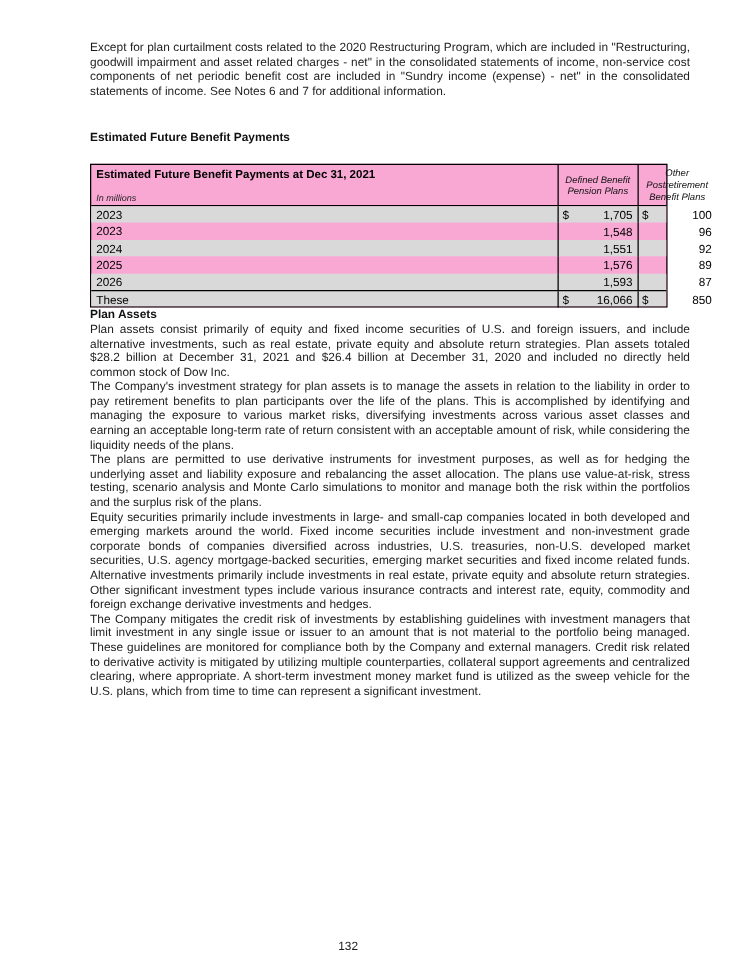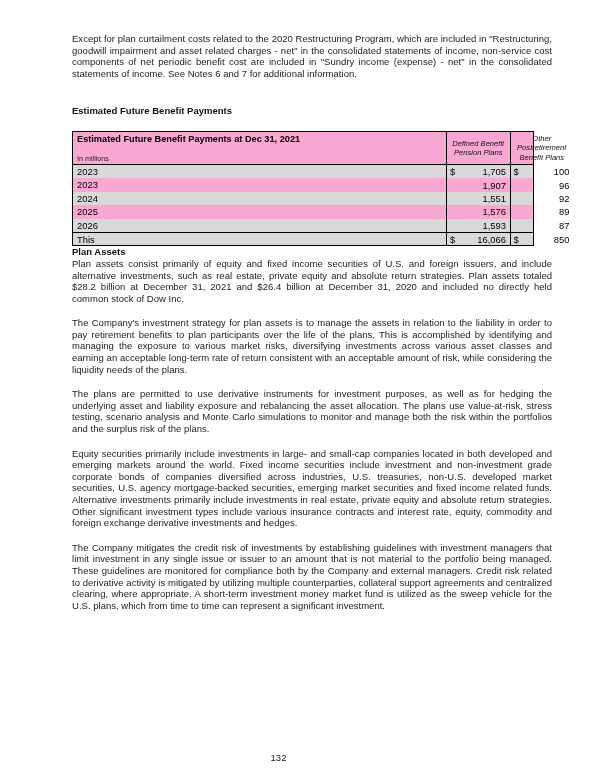--- a/index.html
+++ b/index.html
@@ -10,34 +10,34 @@
     color:#1c1c1c; -webkit-font-smoothing:antialiased;
   }
   .page { width:600px; height:776px; padding:33px 48px 0 72px; position:relative; }
   .body-text {
     font-size:9.5px; line-height:11.6px; text-align:justify;
     letter-spacing:0.02px; color:#1c1c1c;
   }
   .section-heading {
     font-size:9.5px; line-height:11.6px; font-weight:bold; color:#111;
   }
-  .mt-para { margin-top:13px; }
+  .mt-para { }
   .mt-heading { margin-top:26px; }
   .mt-heading-lg { }
 
   
   .bp-table {
     margin-top:14px; width:462px; border:1.5px solid #000; background:#f9a8d4;
   }
   .t-header { display:grid; grid-template-columns:373px 63.5px 63.5px; height:33px; border-bottom:1.5px solid #000; }
   .t-title-cell {
     padding:2px 4px 1px 4px; display:flex; flex-direction:column; justify-content:space-between;
   }
   .t-title { font-weight:bold; font-size:9.2px; line-height:10px; color:#000; }
-  .t-units { font-size:7.2px; line-height:8px; color:#222; }
+  .t-units { font-size:7.2px; font-style:italic; line-height:8px; color:#222; }
   .t-colhead {
     border-left:1.5px solid #000; font-style:italic; font-size:7.6px; line-height:9.2px;
     text-align:center; display:flex; align-items:center; justify-content:center;
     padding:1px 1px; color:#111;
   }
   .t-row { display:grid; grid-template-columns:373px 63.5px 63.5px; height:13.4px; }
   .t-row.shaded { background:#d9d9d9; }
   .t-row.total { border-top:1px solid #000; }
   .t-label { font-size:9.4px; line-height:13px; padding-left:4px; color:#000; }
   .t-val {
@@ -80,21 +80,21 @@
       <div class="t-val">
           <span class="cur">$</span>
           <span class="amt">100</span>
         </div>
     </div>
 
     <div class="t-row">
       <div class="t-label">2023</div>
       <div class="t-val">
           <span class="cur"></span>
-          <span class="amt">1,907</span>
+          <span class="amt">1,548</span>
         </div>
       <div class="t-val">
           <span class="cur"></span>
           <span class="amt">96</span>
         </div>
     </div>
 
     <div class="t-row shaded">
       <div class="t-label">2024</div>
       <div class="t-val">
@@ -126,21 +126,21 @@
           <span class="amt">1,593</span>
         </div>
       <div class="t-val">
           <span class="cur"></span>
           <span class="amt">87</span>
         </div>
     </div>
 
 
     <div class="t-row shaded total">
-      <div class="t-label">This</div>
+      <div class="t-label">These</div>
       <div class="t-val">
           <span class="cur">$</span>
           <span class="amt">16,066</span>
         </div>
       <div class="t-val">
           <span class="cur">$</span>
           <span class="amt">850</span>
         </div>
     </div>
   </div>

